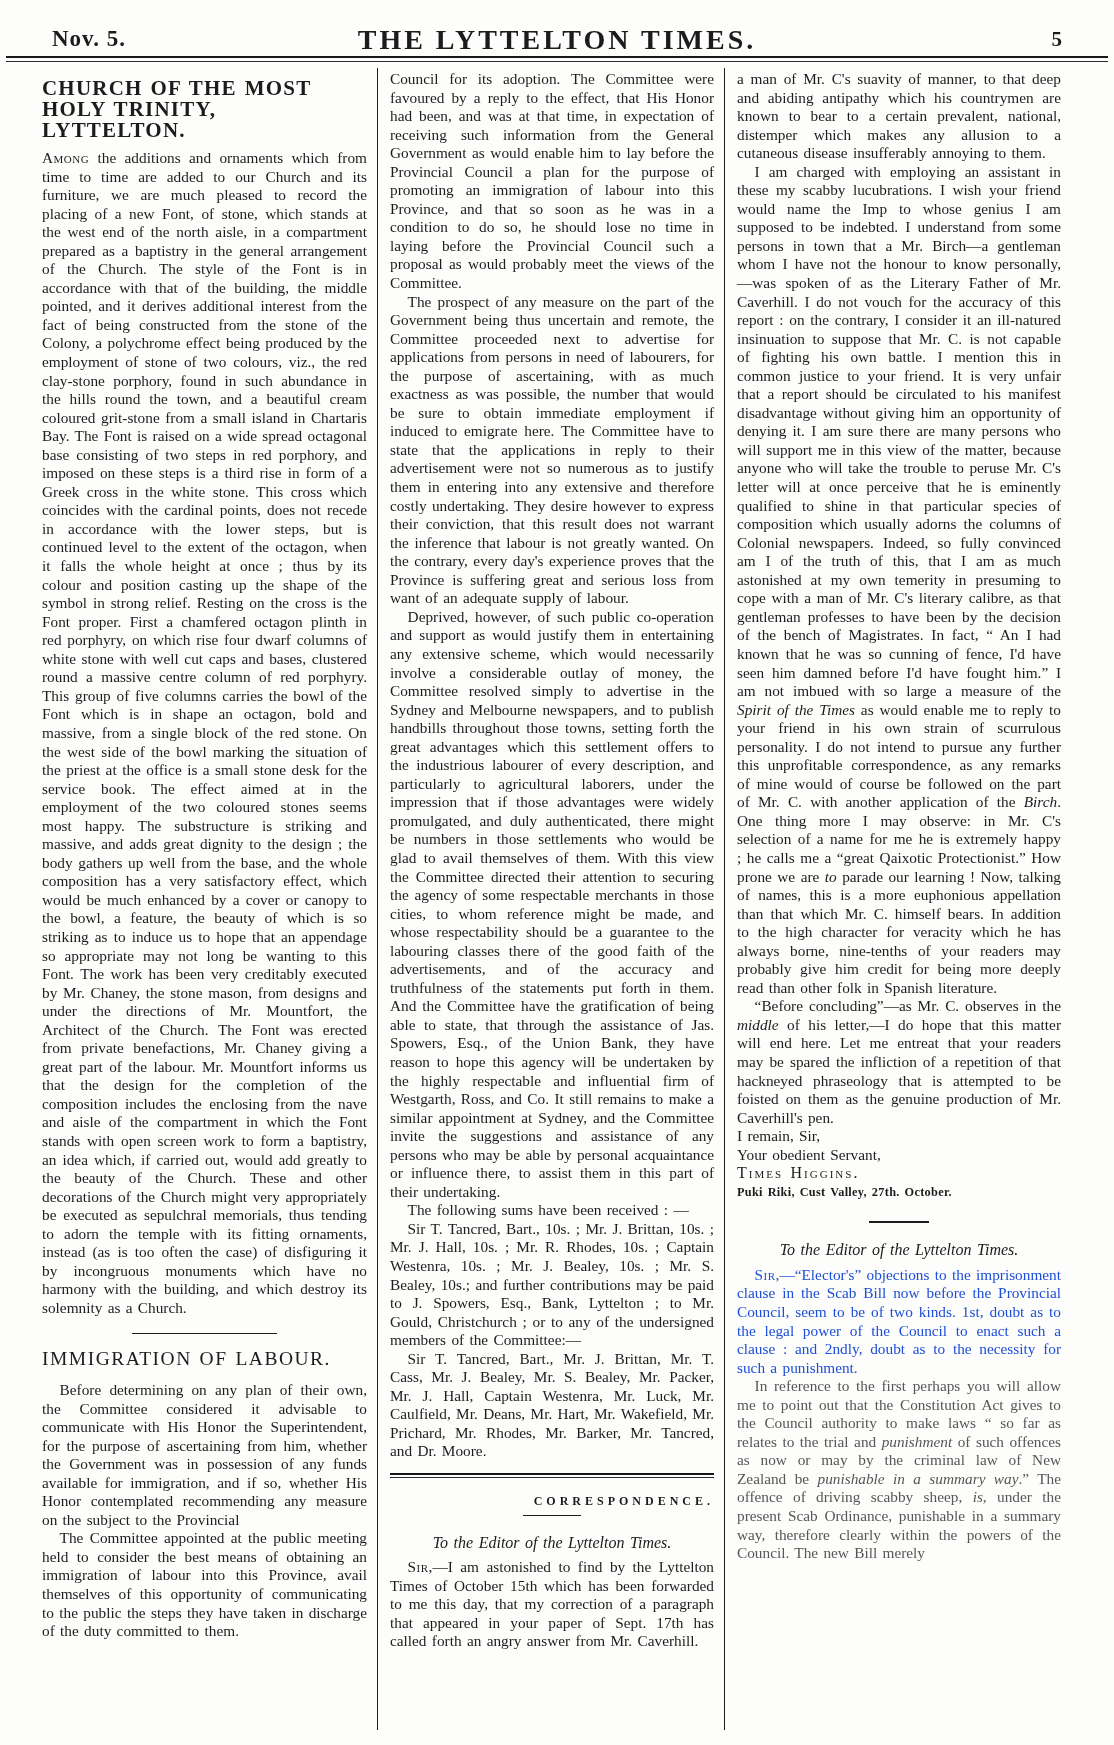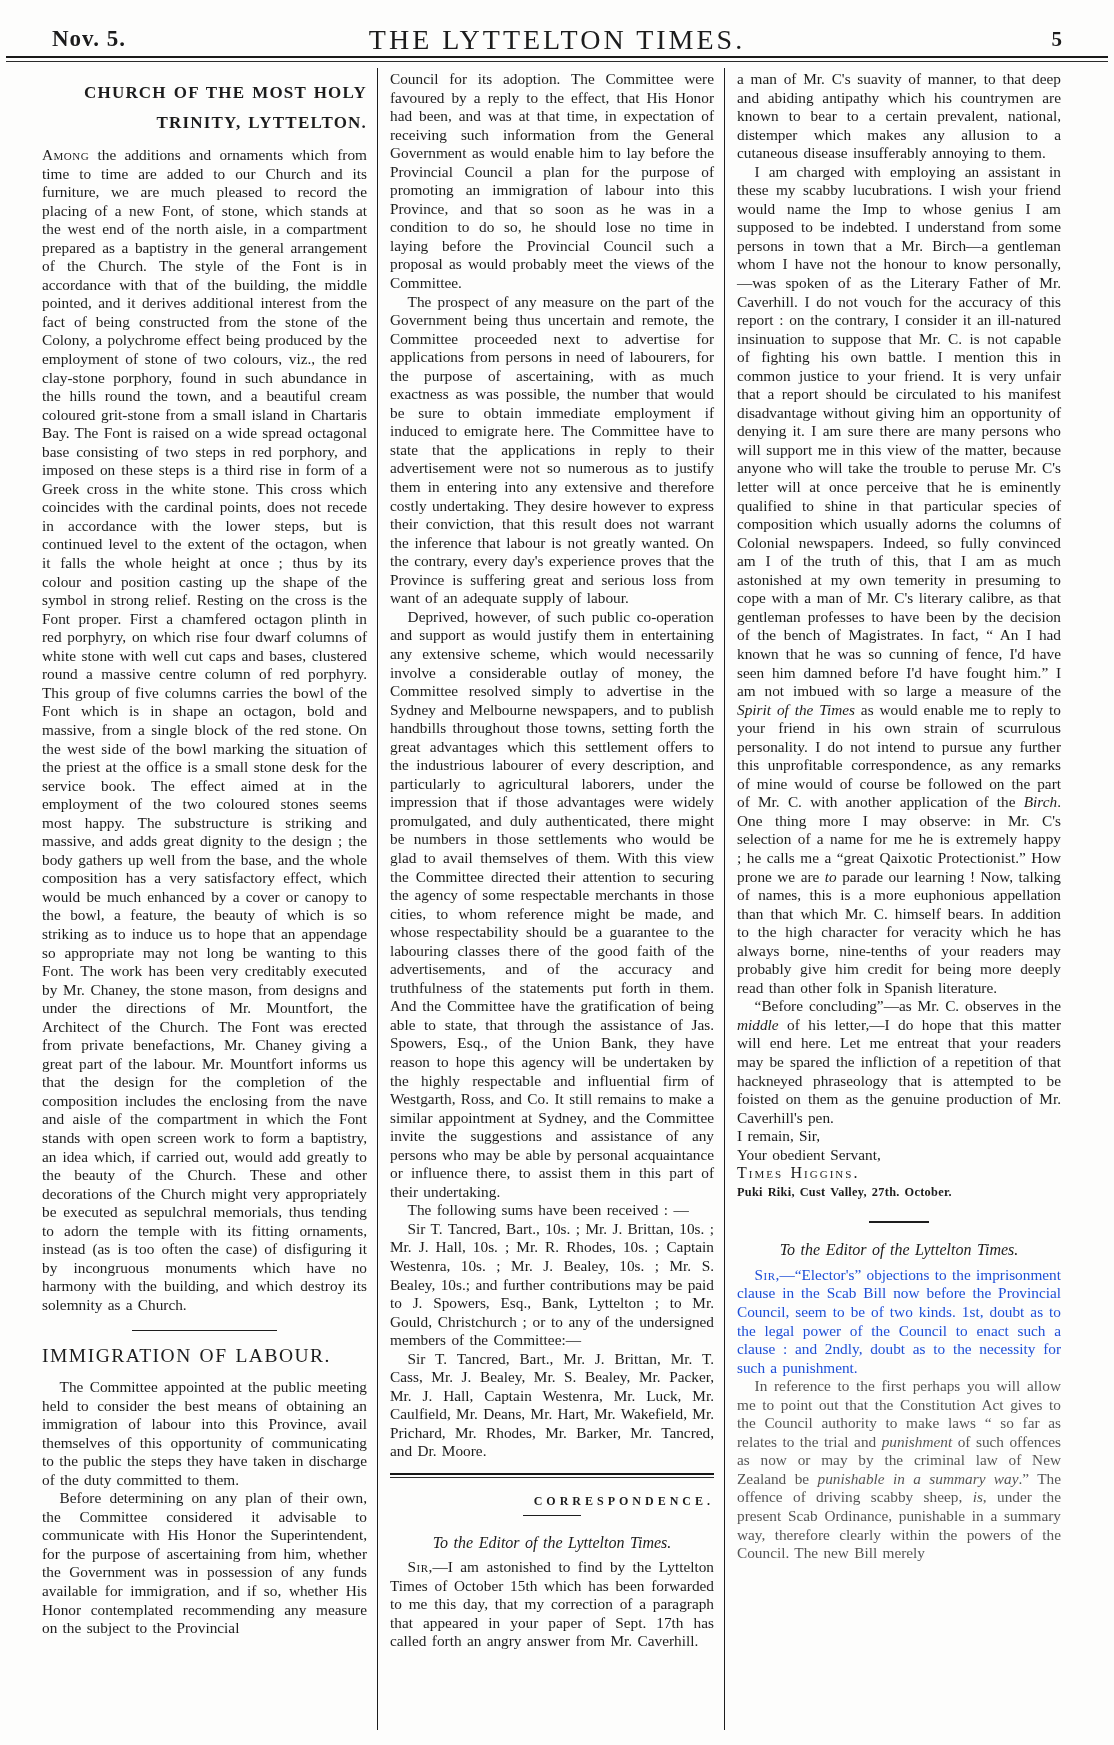--- a/index.html
+++ b/index.html
@@ -19,21 +19,21 @@
     height: 56px;
     padding: 0 18px 0 40px;
   }
   .masthead .date {
     position: absolute; left: 52px; top: 26px;
     font-size: 23px; font-weight: bold; letter-spacing: 1px;
   }
   .masthead .title {
     position: absolute; left: 0; right: 0; top: 24px;
     text-align: center;
-    font-size: 28px; font-weight: normal; letter-spacing: 3px;
+    font-size: 28px; font-weight: bold; letter-spacing: 3px;
   }
   .masthead .pagenum {
     position: absolute; right: 52px; top: 27px;
     font-size: 21px; font-weight: bold;
   }
   .head-rule {
     margin: 0 6px 0 6px;
     height: 3px;
     border-top: 2.5px solid #191919;
     border-bottom: 1px solid #2a2a2a;
@@ -55,26 +55,26 @@
     line-height: 18.55px;
     word-spacing: 1.5px;
   }
   .col-2 { border-left: 1.5px solid #1d1d1d; }
   .col-3 { border-left: 1.5px solid #1d1d1d; }
   p.body { margin: 0; text-indent: 1.15em; }
   p.noindent { text-indent: 0; }
   .sc { font-variant: small-caps; letter-spacing: 0.5px; }
   
   .art-head {
-    text-align: right;
+    text-align: left;
     font-weight: bold;
-    font-size: 17px;
+    font-size: 21px;
     letter-spacing: 1.2px;
     margin: 8px 0 8px 0;
-    line-height: 30px;
+    line-height: 21px;
   }
   .art-head2 {
     text-align: left;
     font-size: 19.5px;
     letter-spacing: 1.5px;
     margin: 16px 0 12px 0;
     font-weight: normal;
   }
   .sect-head {
     text-align: right;
@@ -132,22 +132,22 @@
 
   <div class="columns">
 
     <div class="col col-1">
       <div class="art-head">CHURCH OF THE MOST HOLY TRINITY, LYTTELTON.</div>
       <p class="body noindent"><span class="sc">Among</span> the additions and ornaments which from time to time are added to our Church and its furniture, we are much pleased to record the placing of a new Font, of stone, which stands at the west end of the north aisle, in a compartment prepared as a baptistry in the general arrangement of the Church. The style of the Font is in accordance with that of the building, the middle pointed, and it derives additional interest from the fact of being constructed from the stone of the Colony, a polychrome effect being produced by the employment of stone of two colours, viz., the red clay-stone porphory, found in such abundance in the hills round the town, and a beautiful cream coloured grit-stone from a small island in Chartaris Bay. The Font is raised on a wide spread octagonal base consisting of two steps in red porphory, and imposed on these steps is a third rise in form of a Greek cross in the white stone. This cross which coincides with the cardinal points, does not recede in accordance with the lower steps, but is continued level to the extent of the octagon, when it falls the whole height at once ; thus by its colour and position casting up the shape of the symbol in strong relief. Resting on the cross is the Font proper. First a chamfered octagon plinth in red porphyry, on which rise four dwarf columns of white stone with well cut caps and bases, clustered round a massive centre column of red porphyry. This group of five columns carries the bowl of the Font which is in shape an octagon, bold and massive, from a single block of the red stone. On the west side of the bowl marking the situation of the priest at the office is a small stone desk for the service book. The effect aimed at in the employment of the two coloured stones seems most happy. The substructure is striking and massive, and adds great dignity to the design ; the body gathers up well from the base, and the whole composition has a very satisfactory effect, which would be much enhanced by a cover or canopy to the bowl, a feature, the beauty of which is so striking as to induce us to hope that an appendage so appropriate may not long be wanting to this Font. The work has been very creditably executed by Mr. Chaney, the stone mason, from designs and under the directions of Mr. Mountfort, the Architect of the Church. The Font was erected from private benefactions, Mr. Chaney giving a great part of the labour. Mr. Mountfort informs us that the design for the completion of the composition includes the enclosing from the nave and aisle of the compartment in which the Font stands with open screen work to form a baptistry, an idea which, if carried out, would add greatly to the beauty of the Church. These and other decorations of the Church might very appropriately be executed as sepulchral memorials, thus tending to adorn the temple with its fitting ornaments, instead (as is too often the case) of disfiguring it by incongruous monuments which have no harmony with the building, and which destroy its solemnity as a Church.</p>
 
       <hr class="short-rule">
 
       <div class="art-head2">IMMIGRATION OF LABOUR.</div>
+      <p class="body">Before determining on any plan of their own, the Committee considered it advisable to communicate with His Honor the Superintendent, for the purpose of ascertaining from him, whether the Government was in possession of any funds available for immigration, and if so, whether His Honor contemplated recommending any measure on the subject to the Provincial</p>
       <p class="body">The Committee appointed at the public meeting held to consider the best means of obtaining an immigration of labour into this Province, avail themselves of this opportunity of communicating to the public the steps they have taken in discharge of the duty committed to them.</p>
-      <p class="body">Before determining on any plan of their own, the Committee considered it advisable to communicate with His Honor the Superintendent, for the purpose of ascertaining from him, whether the Government was in possession of any funds available for immigration, and if so, whether His Honor contemplated recommending any measure on the subject to the Provincial</p>
     </div>
 
     <div class="col col-2">
       <p class="body noindent">Council for its adoption. The Committee were favoured by a reply to the effect, that His Honor had been, and was at that time, in expectation of receiving such information from the General Government as would enable him to lay before the Provincial Council a plan for the purpose of promoting an immigration of labour into this Province, and that so soon as he was in a condition to do so, he should lose no time in laying before the Provincial Council such a proposal as would probably meet the views of the Committee.</p>
       <p class="body">The prospect of any measure on the part of the Government being thus uncertain and remote, the Committee proceeded next to advertise for applications from persons in need of labourers, for the purpose of ascertaining, with as much exactness as was possible, the number that would be sure to obtain immediate employment if induced to emigrate here. The Committee have to state that the applications in reply to their advertisement were not so numerous as to justify them in entering into any extensive and therefore costly undertaking. They desire however to express their conviction, that this result does not warrant the inference that labour is not greatly wanted. On the contrary, every day's experience proves that the Province is suffering great and serious loss from want of an adequate supply of labour.</p>
       <p class="body">Deprived, however, of such public co-operation and support as would justify them in entertaining any extensive scheme, which would necessarily involve a considerable outlay of money, the Committee resolved simply to advertise in the Sydney and Melbourne newspapers, and to publish handbills throughout those towns, setting forth the great advantages which this settlement offers to the industrious labourer of every description, and particularly to agricultural laborers, under the impression that if those advantages were widely promulgated, and duly authenticated, there might be numbers in those settlements who would be glad to avail themselves of them. With this view the Committee directed their attention to securing the agency of some respectable merchants in those cities, to whom reference might be made, and whose respectability should be a guarantee to the labouring classes there of the good faith of the advertisements, and of the accuracy and truthfulness of the statements put forth in them. And the Committee have the gratification of being able to state, that through the assistance of Jas. Spowers, Esq., of the Union Bank, they have reason to hope this agency will be undertaken by the highly respectable and influential firm of Westgarth, Ross, and Co. It still remains to make a similar appointment at Sydney, and the Committee invite the suggestions and assistance of any persons who may be able by personal acquaintance or influence there, to assist them in this part of their undertaking.</p>
       <p class="body">The following sums have been received : —</p>
       <p class="body">Sir T. Tancred, Bart., 10s. ;  Mr. J. Brittan, 10s. ; Mr. J. Hall, 10s. ; Mr. R. Rhodes, 10s. ; Captain Westenra, 10s. ;  Mr. J. Bealey, 10s. ; Mr. S. Bealey, 10s.; and further contributions may be paid to J. Spowers, Esq., Bank, Lyttelton ; to Mr. Gould, Christchurch ; or to any of the undersigned members of the Committee:—</p>
       <p class="body">Sir T. Tancred, Bart., Mr. J. Brittan, Mr. T. Cass, Mr. J. Bealey, Mr. S. Bealey, Mr. Packer, Mr. J. Hall, Captain Westenra, Mr. Luck, Mr. Caulfield, Mr. Deans, Mr. Hart, Mr. Wakefield, Mr. Prichard, Mr. Rhodes, Mr. Barker, Mr. Tancred, and Dr. Moore.</p>
 

